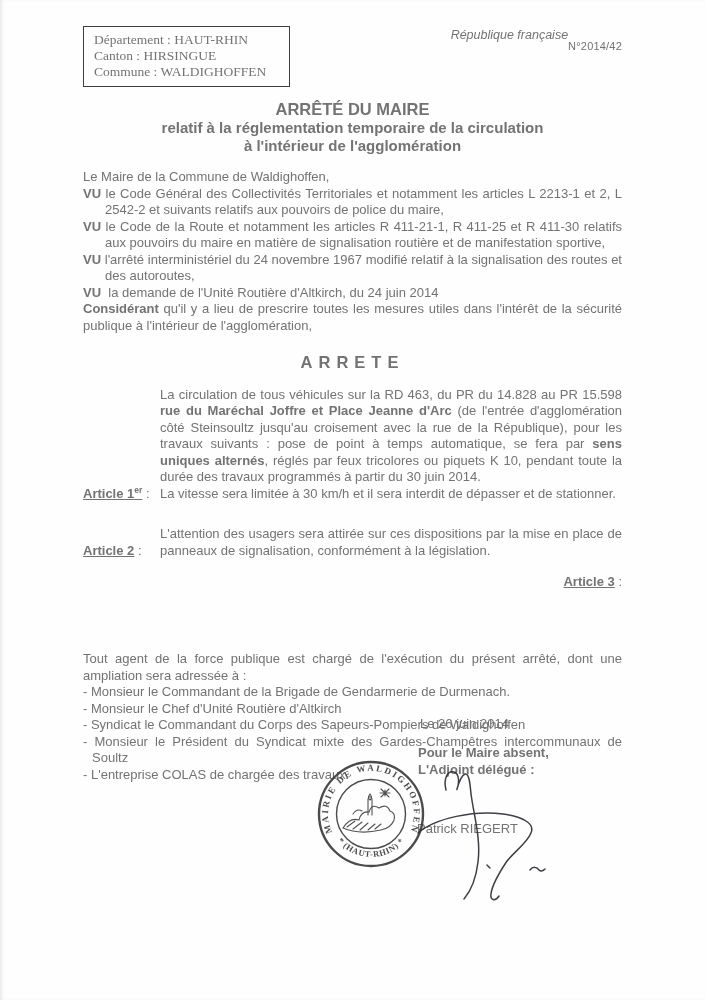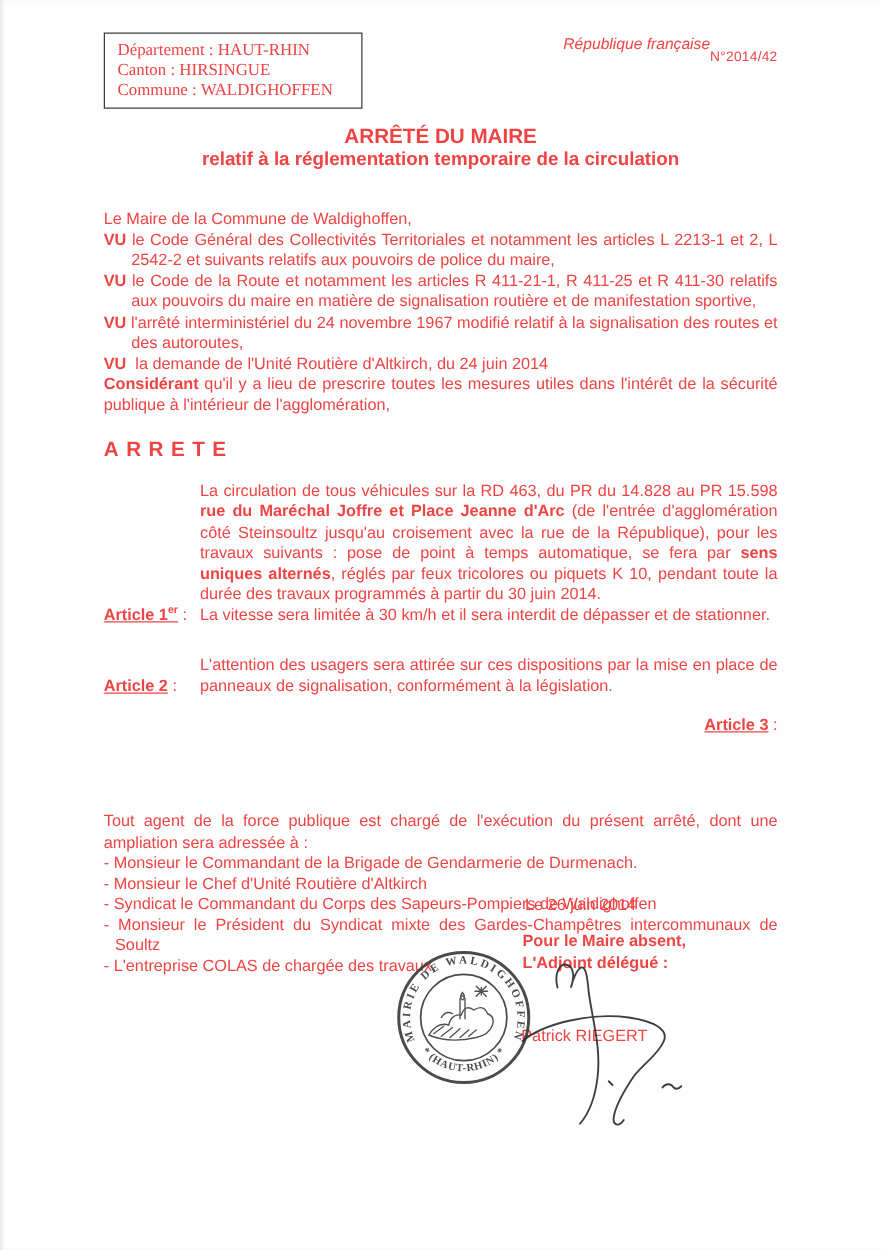--- a/index.html
+++ b/index.html
@@ -1,39 +1,39 @@
 <!DOCTYPE html>
 <html><head>
 <meta charset="utf-8">
 <style>
   html,body{margin:0;padding:0;background:#fff;}
   .page{
     position:relative;width:706px;height:1000px;background:#fefefe;overflow:hidden;
-    font-family:"Liberation Sans",sans-serif;color:#ef4444;font-size:13px;line-height:16.5px;
+    font-family:"Liberation Sans",sans-serif;color:#737373;font-size:13px;line-height:16.5px;
     box-shadow:inset 3px 0 4px -2px rgba(0,0,0,.12);
   }
   .doc{position:absolute;left:0;top:0;width:706px;padding:26px 84px 0 83px;box-sizing:border-box;}
   
   .header-row{display:flex;align-items:flex-start;}
   .header-box{
     flex:0 0 auto;border:1.6px solid #3d3d3d;padding:5px 12px 6px 10px;
     font-family:"Liberation Serif",serif;font-size:13.5px;line-height:16px;min-width:183px;
   }
   .republique{flex:1;padding-left:15px;padding-top:1px;font-style:italic;font-size:12.5px;text-align:right;}
   .numero{flex:0 0 auto;padding-top:12px;font-size:11px;letter-spacing:.2px;}
   
   .title-block{text-align:center;margin-top:12px;font-weight:bold;}
   .title-1{font-size:16.5px;line-height:20px;}
   .title-2{font-size:15px;line-height:18px;}
   
-  .opening{margin-top:30px;}
+  .opening{margin-top:14px;}
   .recitals{margin-top:0;}
   .recital{padding-left:22px;text-indent:-22px;text-align:justify;}
   .recital .lead{font-weight:bold;}
-  .arrete-heading{margin-top:20px;font-weight:bold;font-size:16.5px;letter-spacing:6px;}
+  .arrete-heading{margin-top:20px;text-align:center;font-weight:bold;font-size:16.5px;letter-spacing:6px;}
   .article{display:flex;margin-top:16px;align-items:flex-end;}
   .article.m2{margin-top:24px;}
   .article.m3{margin-top:15px;flex-direction:column;}
   .art-label{flex:0 0 77px;white-space:nowrap;}
   .art-label .lbl{font-weight:bold;text-decoration:underline;}
   .art-label sup{font-size:8.5px;vertical-align:super;line-height:0;}
   .art-body{flex:1;text-align:justify;}
   .b{font-weight:bold;}
   .a3-item{padding-left:9px;text-indent:-9px;text-align:justify;}
   
@@ -58,20 +58,21 @@
         <div>Canton : HIRSINGUE</div>
         <div>Commune : WALDIGHOFFEN</div>
       </div>
       <div class="republique">République française</div>
       <div class="numero">N°2014/42</div>
     </div>
 
     <div class="title-block">
       <div class="title-1">ARRÊTÉ DU MAIRE</div>
       <div class="title-2">relatif à la réglementation temporaire de la circulation</div>
+      <div class="title-2">à l'intérieur de l'agglomération</div>
     </div>
 
     <div class="opening">Le Maire de la Commune de Waldighoffen,</div>
 
     <div class="recitals">
       <div class="recital"><span class="lead">VU</span> <span>le Code Général des Collectivités Territoriales et notamment les articles L 2213-1 et 2, L 2542-2 et suivants relatifs aux pouvoirs de police du maire,</span></div>
       <div class="recital"><span class="lead">VU</span> <span>le Code de la Route et notamment les articles R 411-21-1, R 411-25 et R 411-30 relatifs aux pouvoirs du maire en matière de signalisation routière et de manifestation sportive,</span></div>
       <div class="recital"><span class="lead">VU</span> <span>l'arrêté interministériel du 24 novembre 1967 modifié relatif à la signalisation des routes et des autoroutes,</span></div>
       <div class="recital"><span class="lead">VU</span>&nbsp; <span>la demande de l'Unité Routière d'Altkirch, du 24 juin 2014</span></div>
       <div class="recital" style="padding-left:0;text-indent:0;"><span class="lead">Considérant</span> <span>qu'il y a lieu de prescrire toutes les mesures utiles dans l'intérêt de la sécurité publique à l'intérieur de l'agglomération,</span></div>

